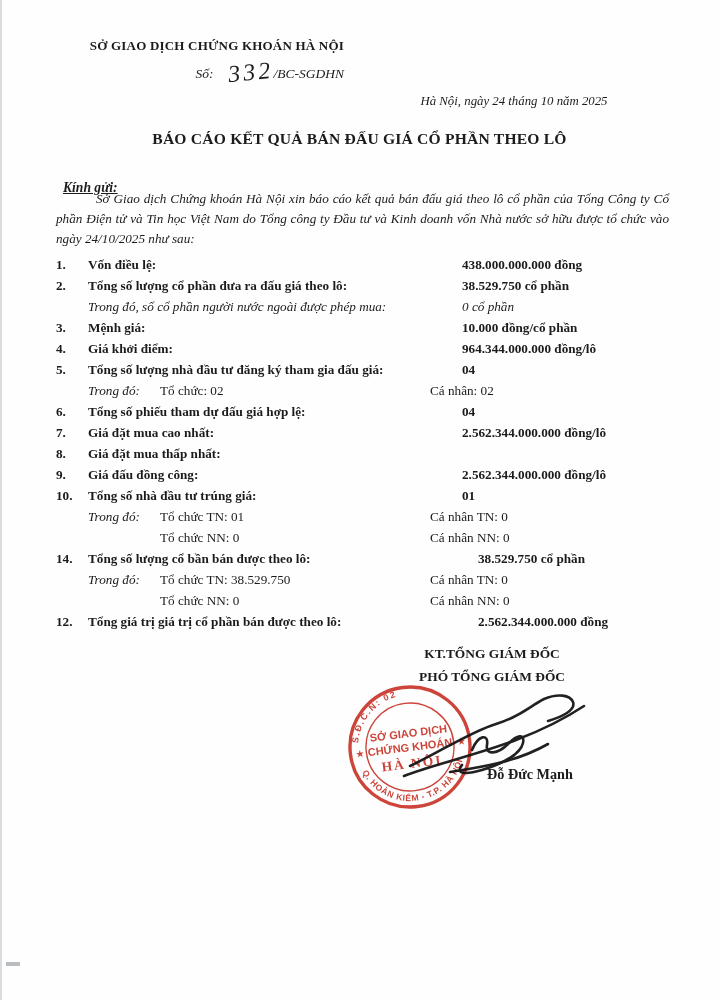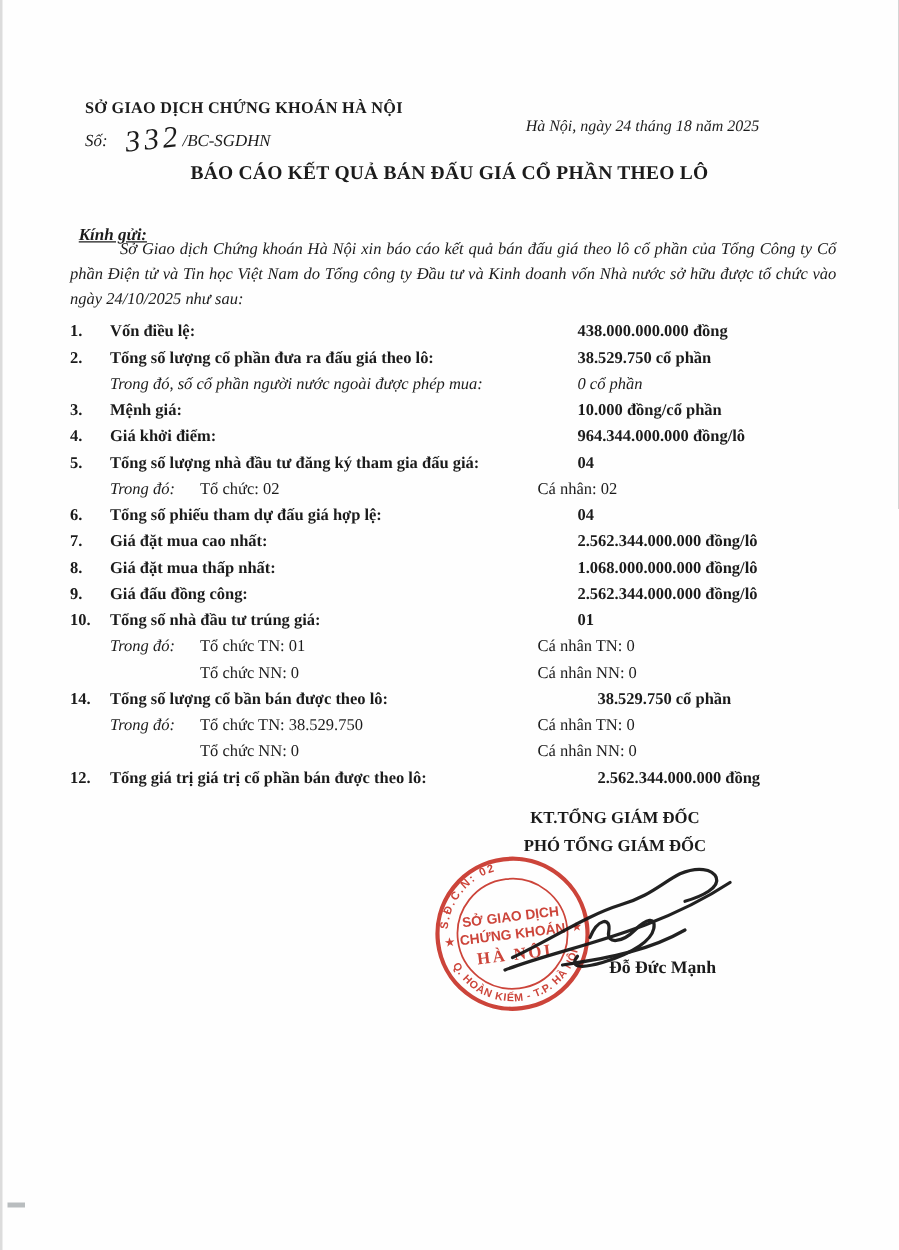--- a/index.html
+++ b/index.html
@@ -5,21 +5,21 @@
   html,body { margin:0; padding:0; background:#9a9a9a; }
   .page {
     position:relative; width:719px; height:1000px; margin:0 auto;
     background:#fefefe; overflow:hidden;
     font-family:"Liberation Serif", serif; color:#1b1b1b;
   }
   .edge-line { position:absolute; left:0; top:0; width:2px; height:100%; background:#dcdcdc; }
   .speck { position:absolute; left:6px; top:962px; width:14px; height:4px; background:#b9bdbf; }
 
   
-  .hdr-left { position:absolute; left:68px; top:38px; width:296px; text-align:left;margin-top:40px; }
+  .hdr-left { position:absolute; left:48px; top:38px; width:296px; text-align:right; }
   .org-name { font-weight:bold; font-size:13px; letter-spacing:.2px; }
   .doc-no { margin-top:3px; font-style:italic; font-size:13.5px; }
   .doc-no .hand {
     display:inline-block; font-size:24px; font-style:italic; font-weight:400;
     letter-spacing:3px; transform:rotate(-6deg) translateY(2px); margin:0 1px 0 14px;
   }
   .hdr-right { position:absolute; left:366px; top:36px; width:296px; text-align:center; }
   .motto { font-weight:bold; font-size:12.8px; }
   .slogan { font-weight:bold; font-size:13.6px; margin-top:3px; }
   .dashes { font-size:12px; line-height:8px; letter-spacing:1px; color:#222; }
@@ -60,21 +60,21 @@
 
 <div class="page">
   <div class="edge-line"></div>
   <div class="speck"></div>
 
   <div class="hdr-left">
     <div class="org-name">SỞ GIAO DỊCH CHỨNG KHOÁN HÀ NỘI</div>
     <div class="doc-no"><span>Số:</span><span class="hand">332</span><span>/BC-SGDHN</span></div>
   </div>
 
-  <div class="date-line">Hà Nội, ngày 24 tháng 18 năm 2025</div>
+  <div class="date-line">Hà Nội, ngày 24 tháng 10 năm 2025</div>
 
   <div class="doc-title">BÁO CÁO KẾT QUẢ BÁN ĐẤU GIÁ CỔ PHẦN THEO LÔ</div>
   <div class="salutation">Kính gửi:</div>
   <div class="intro">Sở Giao dịch Chứng khoán Hà Nội xin báo cáo kết quả bán đấu giá theo lô cổ phần của Tổng Công ty Cổ phần Điện tử và Tin học Việt Nam do Tổng công ty Đầu tư và Kinh doanh vốn Nhà nước sở hữu được tổ chức vào ngày 24/10/2025 như sau:</div>
 
   <div class="list">
 
     <div class="row">
       <span class="num">1.</span><span>Vốn điều lệ:</span>
       <span class="val">438.000.000.000 đồng</span>
@@ -114,21 +114,20 @@
       <span class="val">04</span>
     </div>
 
     <div class="row">
       <span class="num">7.</span><span>Giá đặt mua cao nhất:</span>
       <span class="val">2.562.344.000.000 đồng/lô</span>
     </div>
 
     <div class="row">
       <span class="num">8.</span><span>Giá đặt mua thấp nhất:</span>
-      <span class="val">1.068.000.000.000 đồng/lô</span>
     </div>
 
     <div class="row">
       <span class="num">9.</span><span>Giá đấu đồng công:</span>
       <span class="val">2.562.344.000.000 đồng/lô</span>
     </div>
 
     <div class="row">
       <span class="num">10.</span><span>Tổng số nhà đầu tư trúng giá:</span>
       <span class="val">01</span>

